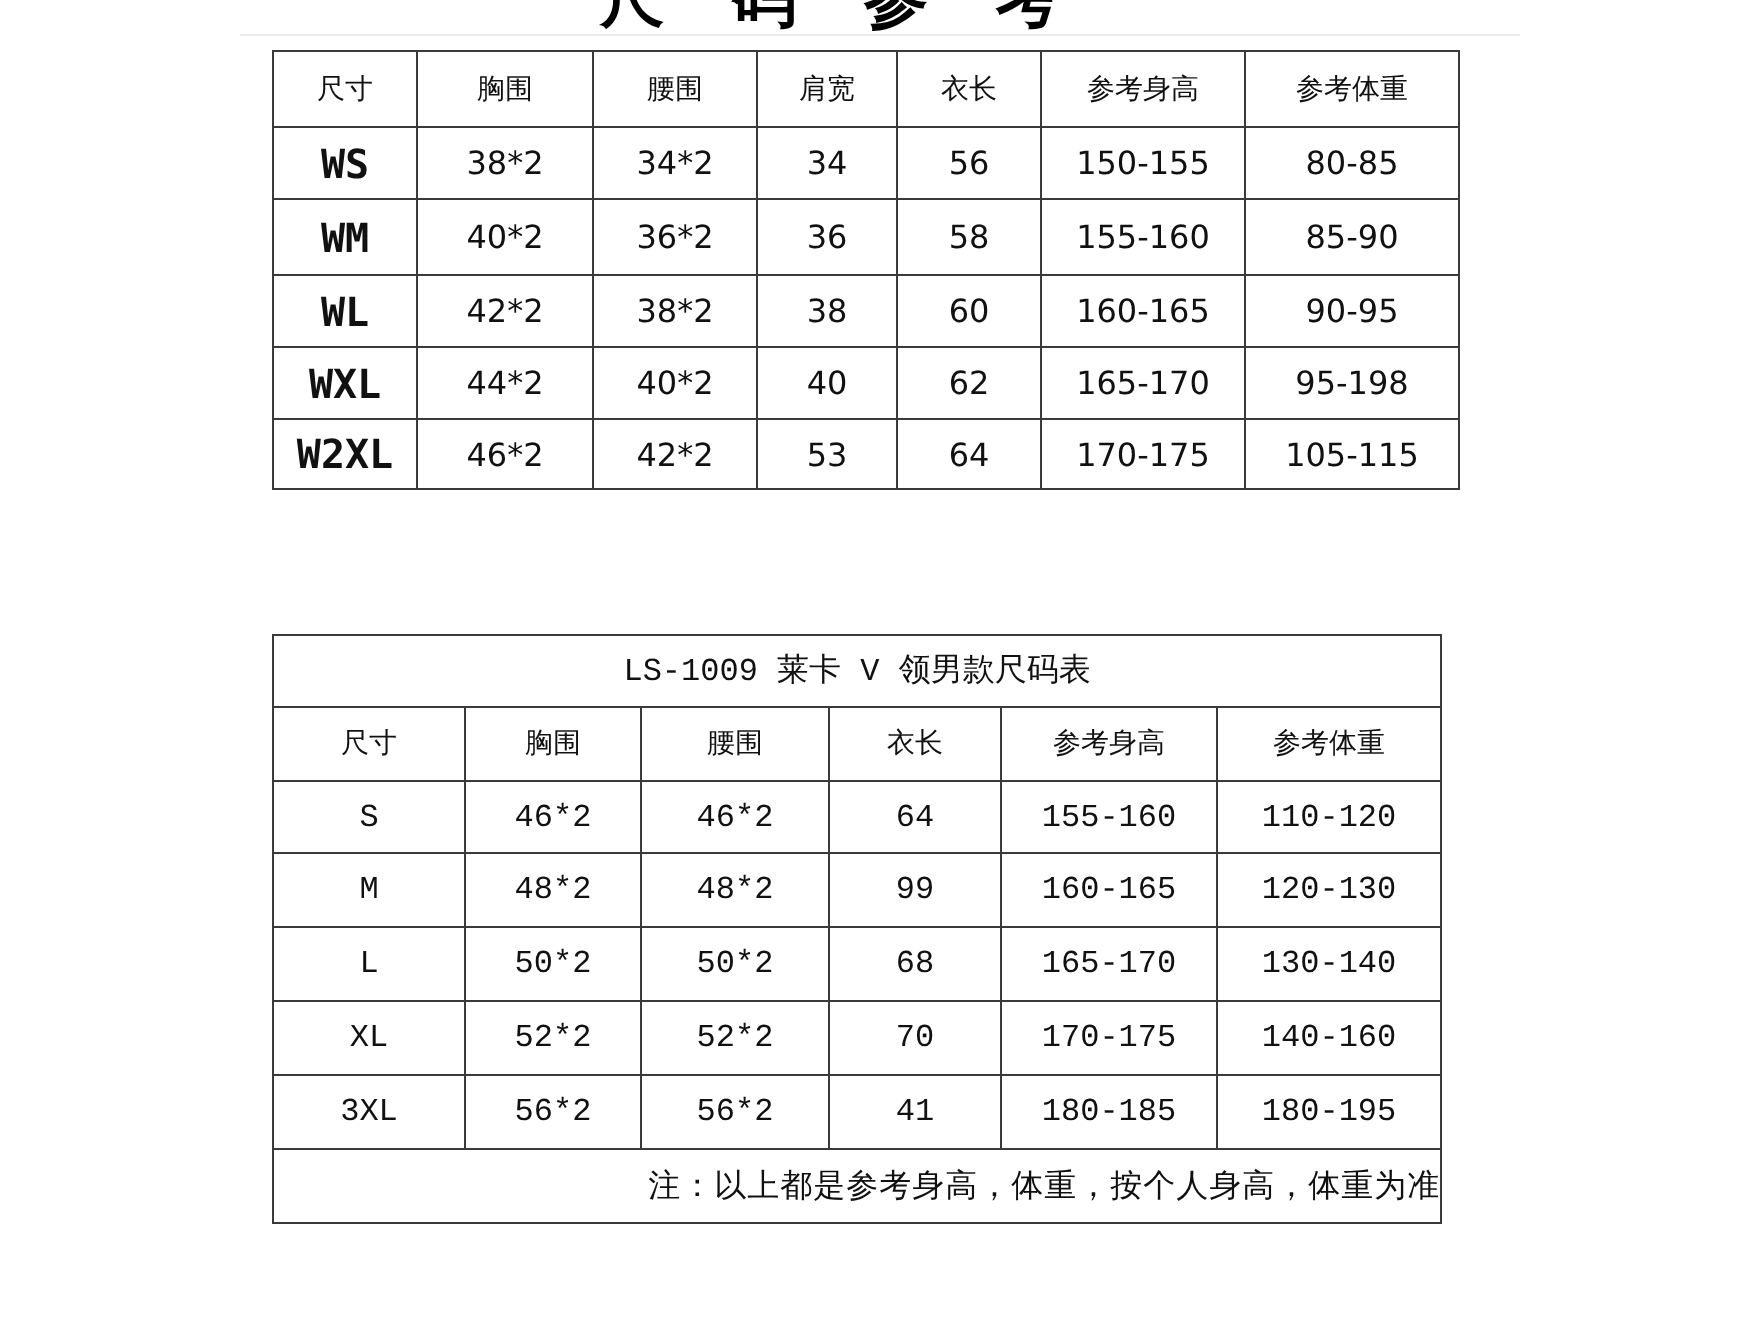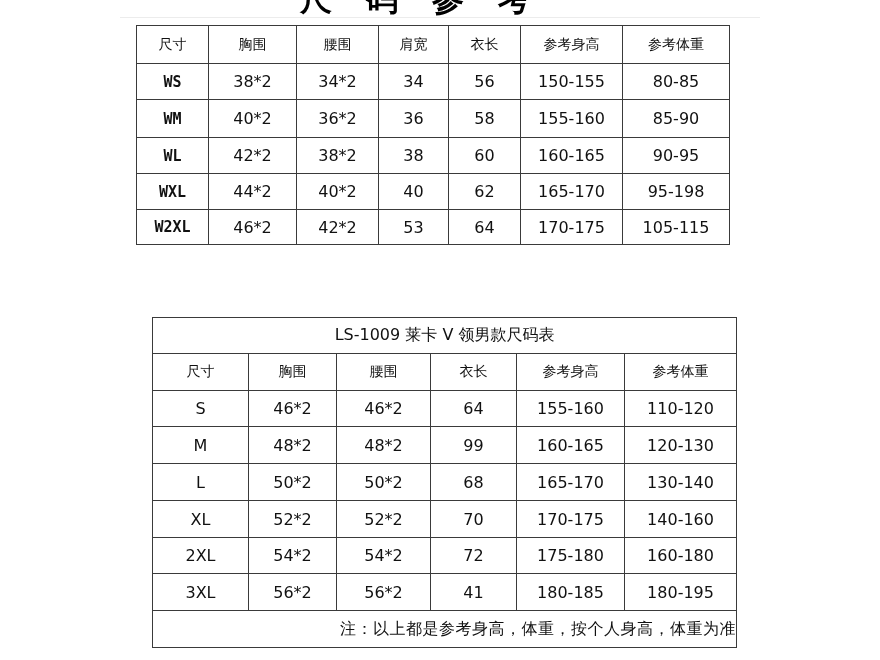--- a/index.html
+++ b/index.html
@@ -6,24 +6,24 @@
   body { width:880px; height:660px; position:relative; overflow:hidden;
          font-family:"DejaVu Sans","Liberation Sans",sans-serif; color:#111; }
   .top-banner { position:absolute; left:0; top:0; width:880px; height:18px; overflow:hidden; }
   .top-glyphs { position:absolute; left:300px; top:-22px; font-size:32px; font-weight:bold; letter-spacing:34px; color:#000; white-space:nowrap; }
   .top-rule { position:absolute; left:120px; top:17px; width:640px; height:1px; background:#ececec; }
   table.size { position:absolute; border-collapse:collapse; table-layout:fixed; }
   table.size td { border:1.5px solid #3a3a3a; text-align:center; vertical-align:middle; padding:0;
                   font-size:16px; white-space:nowrap; overflow:hidden; }
   table.size td.title { font-size:16px; }
   table.size td.hdr { font-size:14px; }
-  table.size td.sz { font-family:"DejaVu Sans Mono","Liberation Mono",monospace; font-weight:bold; font-size:15px; }
+  table.size td.sz { font-family:"DejaVu Sans Mono","Liberation Mono",monospace; font-weight:bold; font-size:20px; }
   table.size td.note { font-size:16px; letter-spacing:0.5px;text-align:right; }
   #tbl-women { left:136px; top:25px; width:593px; }
-  #tbl-men { left:152px; top:317px; width:584px; }
+  #tbl-men { left:136px; top:317px; width:584px;font-family:Liberation Mono, monospace; }
 </style>
 </head>
 <body>
 
 <div class="top-banner">
   <div class="top-glyphs">尺码参考</div>
   <div class="top-rule"></div>
 </div>
 
 <table class="size" id="tbl-women">
@@ -140,28 +140,20 @@
     <td>130-140</td>
   </tr>
   <tr style="height:37px">
     <td>XL</td>
     <td>52*2</td>
     <td>52*2</td>
     <td>70</td>
     <td>170-175</td>
     <td>140-160</td>
   </tr>
-  <tr style="height:36px">
-    <td>2XL</td>
-    <td>54*2</td>
-    <td>54*2</td>
-    <td>72</td>
-    <td>175-180</td>
-    <td>160-180</td>
-  </tr>
   <tr style="height:37px">
     <td>3XL</td>
     <td>56*2</td>
     <td>56*2</td>
     <td>41</td>
     <td>180-185</td>
     <td>180-195</td>
   </tr>
   <tr style="height:37px">
     <td colspan="6" class="note">注：以上都是参考身高，体重，按个人身高，体重为准</td>

